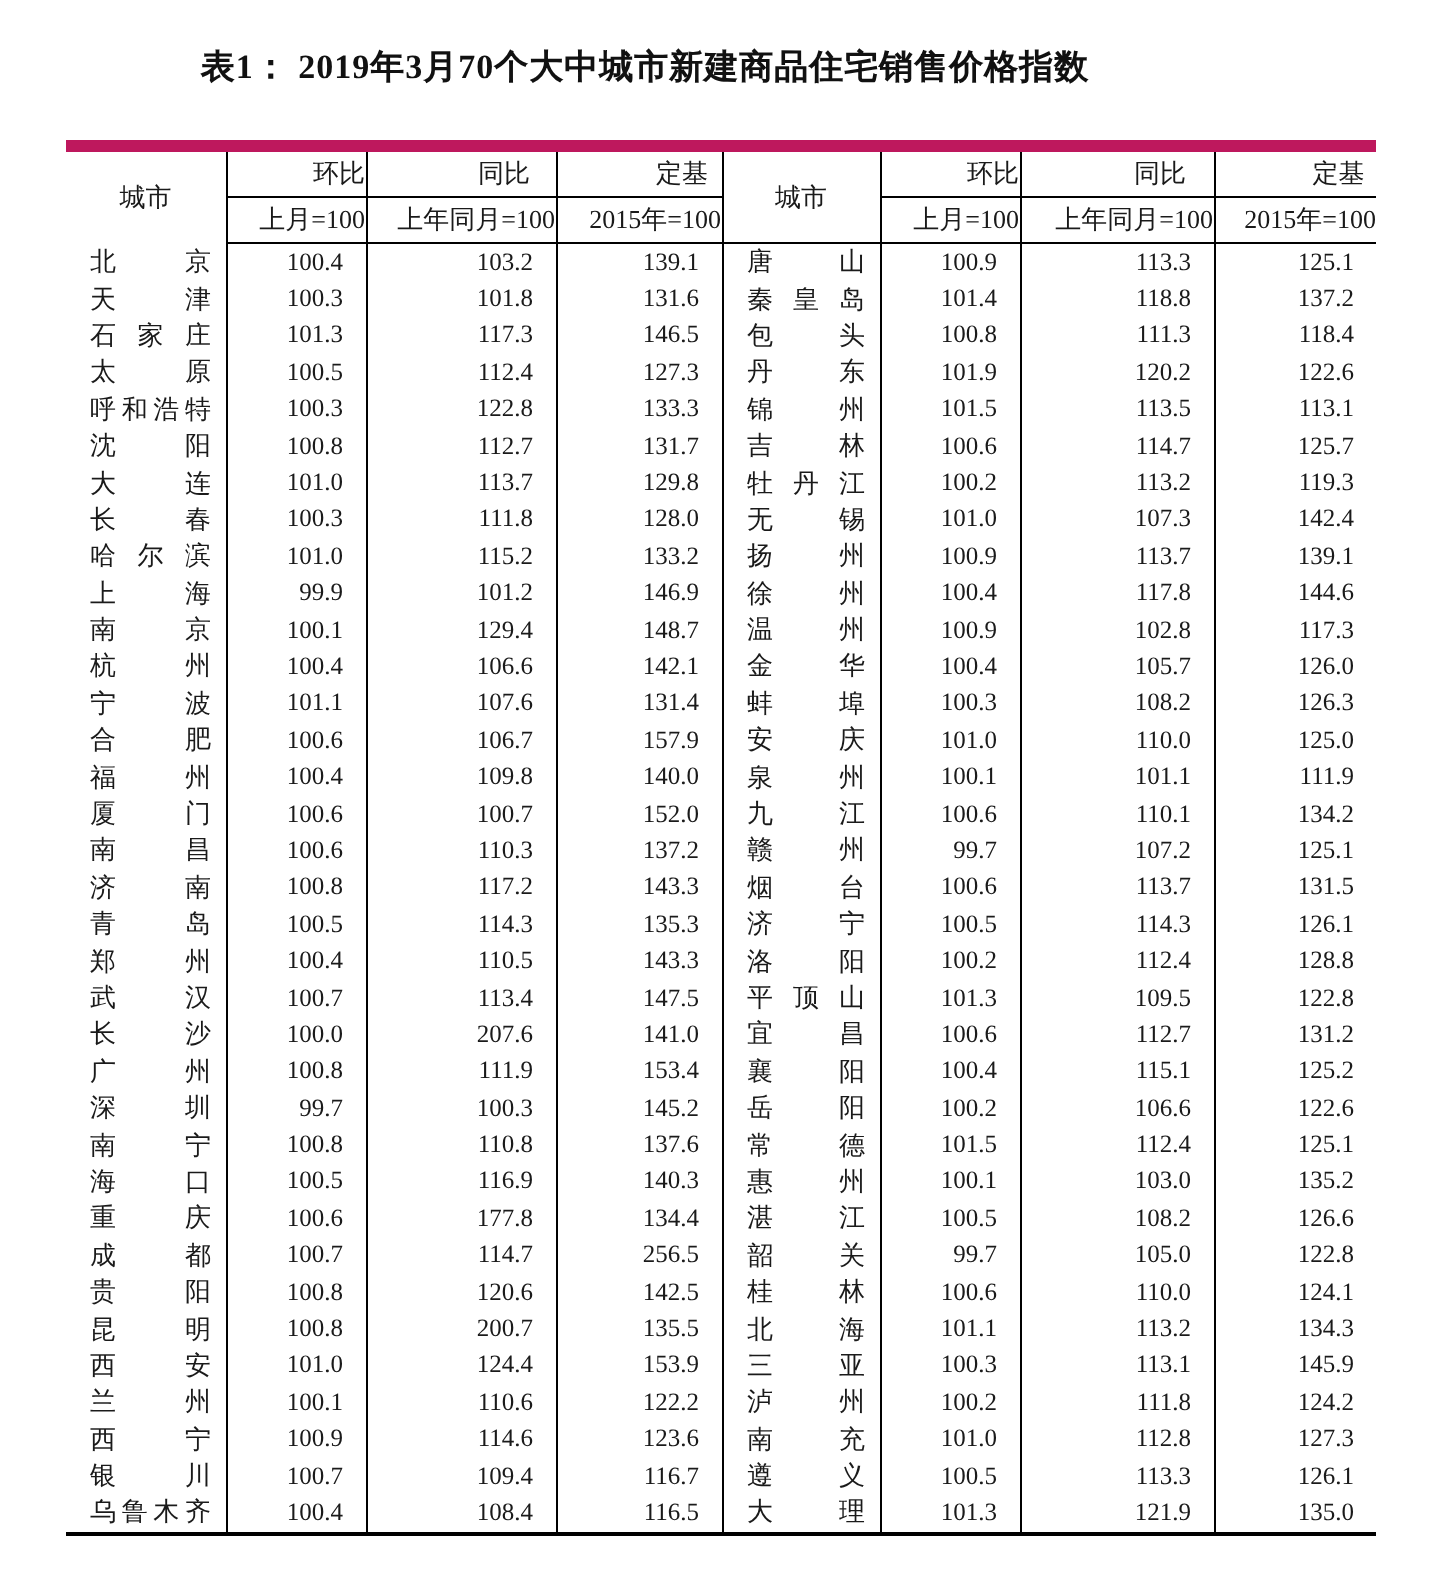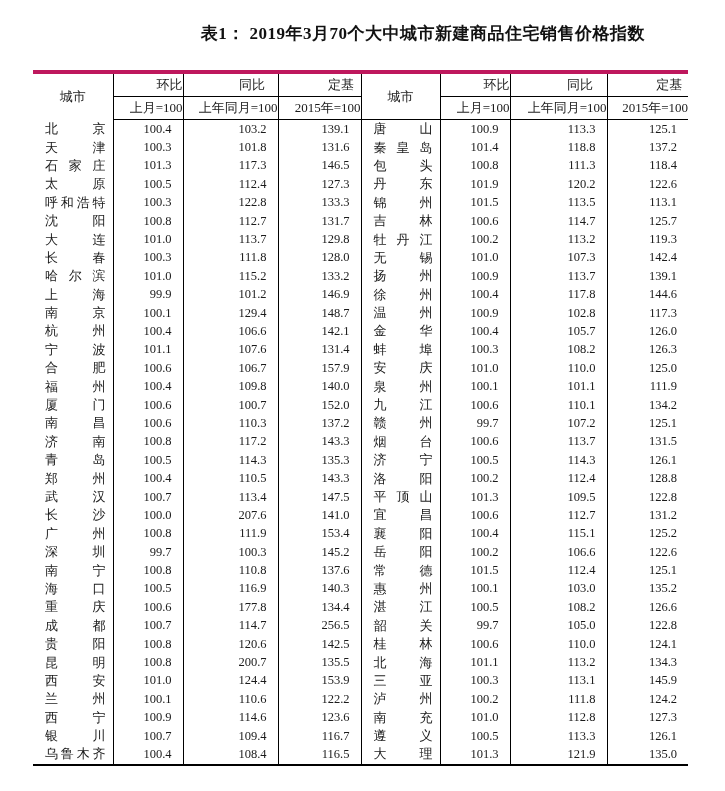--- a/index.html
+++ b/index.html
@@ -2,27 +2,27 @@
 <html><head>
 <meta charset="utf-8">
 <style>
   html,body{margin:0;padding:0;}
   body{
     width:725px;height:791px;background:#ffffff;overflow:hidden;position:relative;
     font-family:"Liberation Serif","DejaVu Serif",serif;color:#1a1a1a;
   }
   .title{
     position:absolute;left:0;top:22px;width:645px;
-    text-align:right;font-weight:bold;font-size:17px;color:#111;
+    text-align:center;font-weight:bold;font-size:17px;color:#111;
     letter-spacing:0.5px;white-space:nowrap;
   }
   table.idx{
     position:absolute;left:33px;top:70px;
     border-collapse:collapse;table-layout:fixed;
-    border-top:4px solid #be185d;border-bottom:2px solid #000;
+    border-top:6px solid #be185d;border-bottom:2px solid #000;
   }
   th,td{padding:0;margin:0;overflow:hidden;white-space:nowrap;}
   thead th{
     font-size:13px;font-weight:normal;text-align:center;vertical-align:middle;
     height:22px;border-left:1px solid #000;
   }
   thead th.no-left{border-left:none;}
   thead tr.top th.rule{border-bottom:1px solid #000;padding-left:43px;}
   thead tr.sub th{border-bottom:1px solid #000;text-align:right;}
   thead th.cityhead{border-bottom:1px solid #000;}

